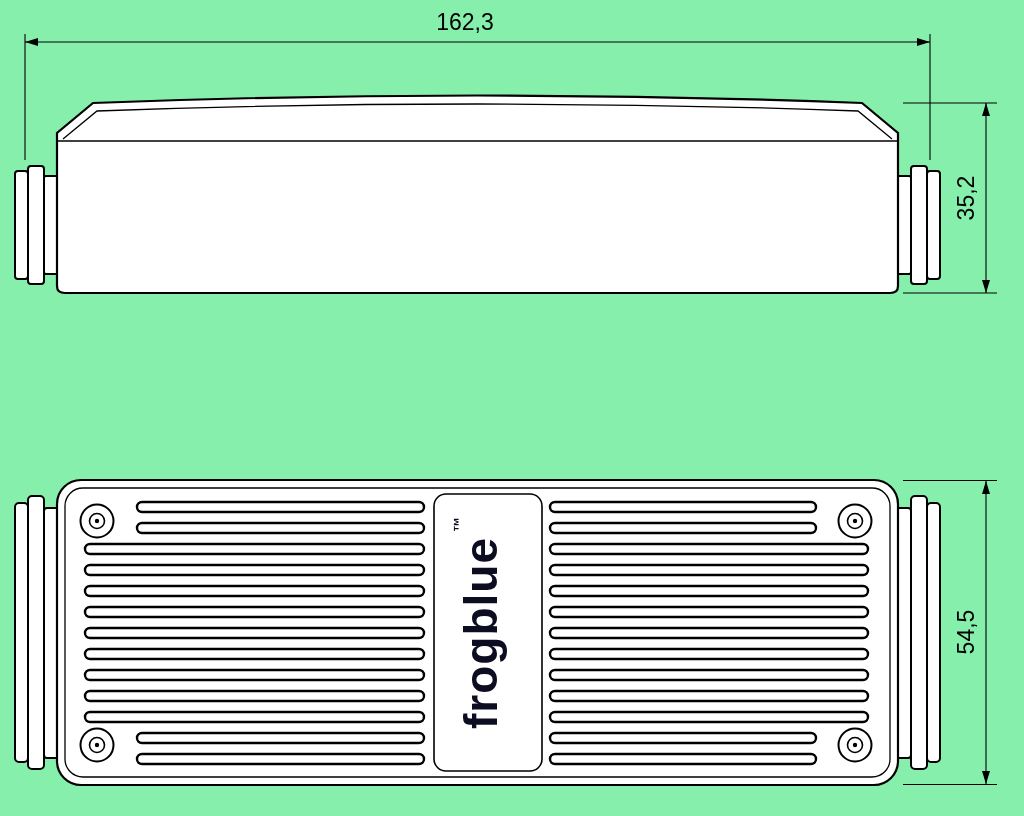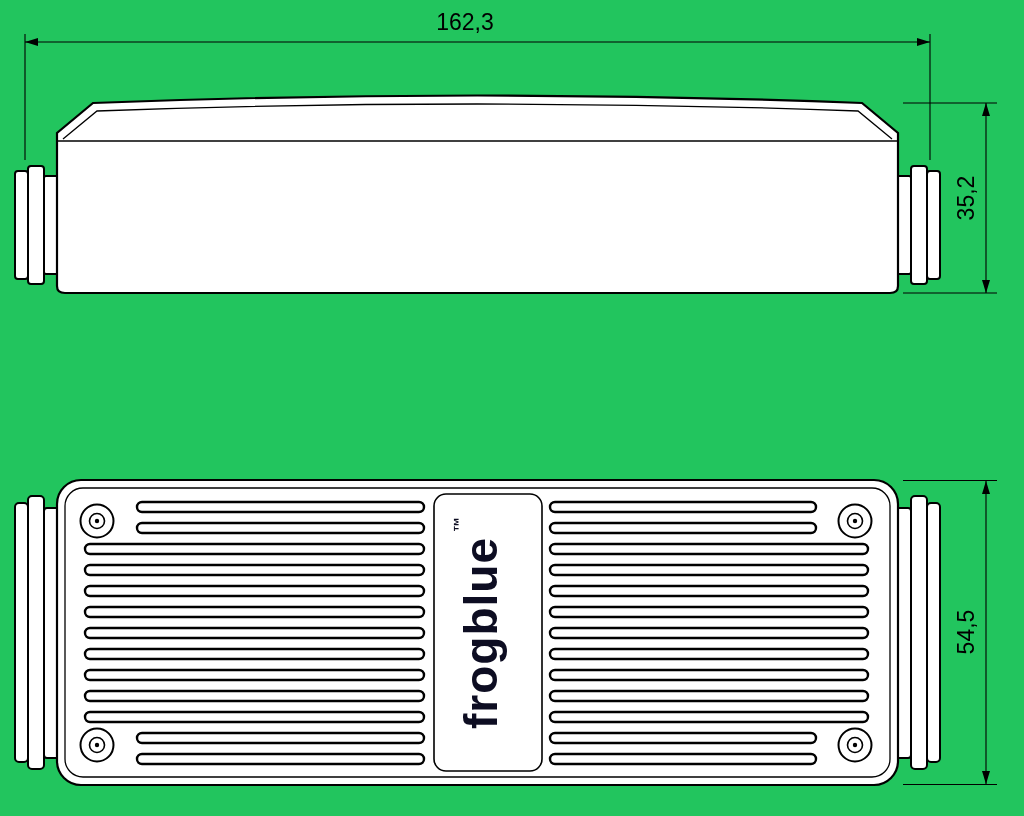--- a/index.html
+++ b/index.html
@@ -1,19 +1,19 @@
 <!DOCTYPE html>
 <html><head>
 <meta charset="utf-8">
 <style>
   html,body{margin:0;padding:0;background:#ffffff;}
   .stage{
     position:relative;
     width:1024px;height:816px;
-    background:#22c55e;
+    background:#86efac;
     font-family:"Liberation Sans", sans-serif;
     overflow:hidden;
   }
   svg{position:absolute;left:0;top:0;}
   .outline{fill:#ffffff;stroke:#000000;stroke-width:2.2;}
   .thin{fill:none;stroke:#000000;stroke-width:1.3;}
   .step{fill:#ffffff;stroke:#000000;stroke-width:2;}
   .rib{fill:#ffffff;stroke:#000000;stroke-width:2.4;}
   .dimline{stroke:#000000;stroke-width:1.1;fill:none;}
   .arrow{fill:#000000;stroke:none;}

